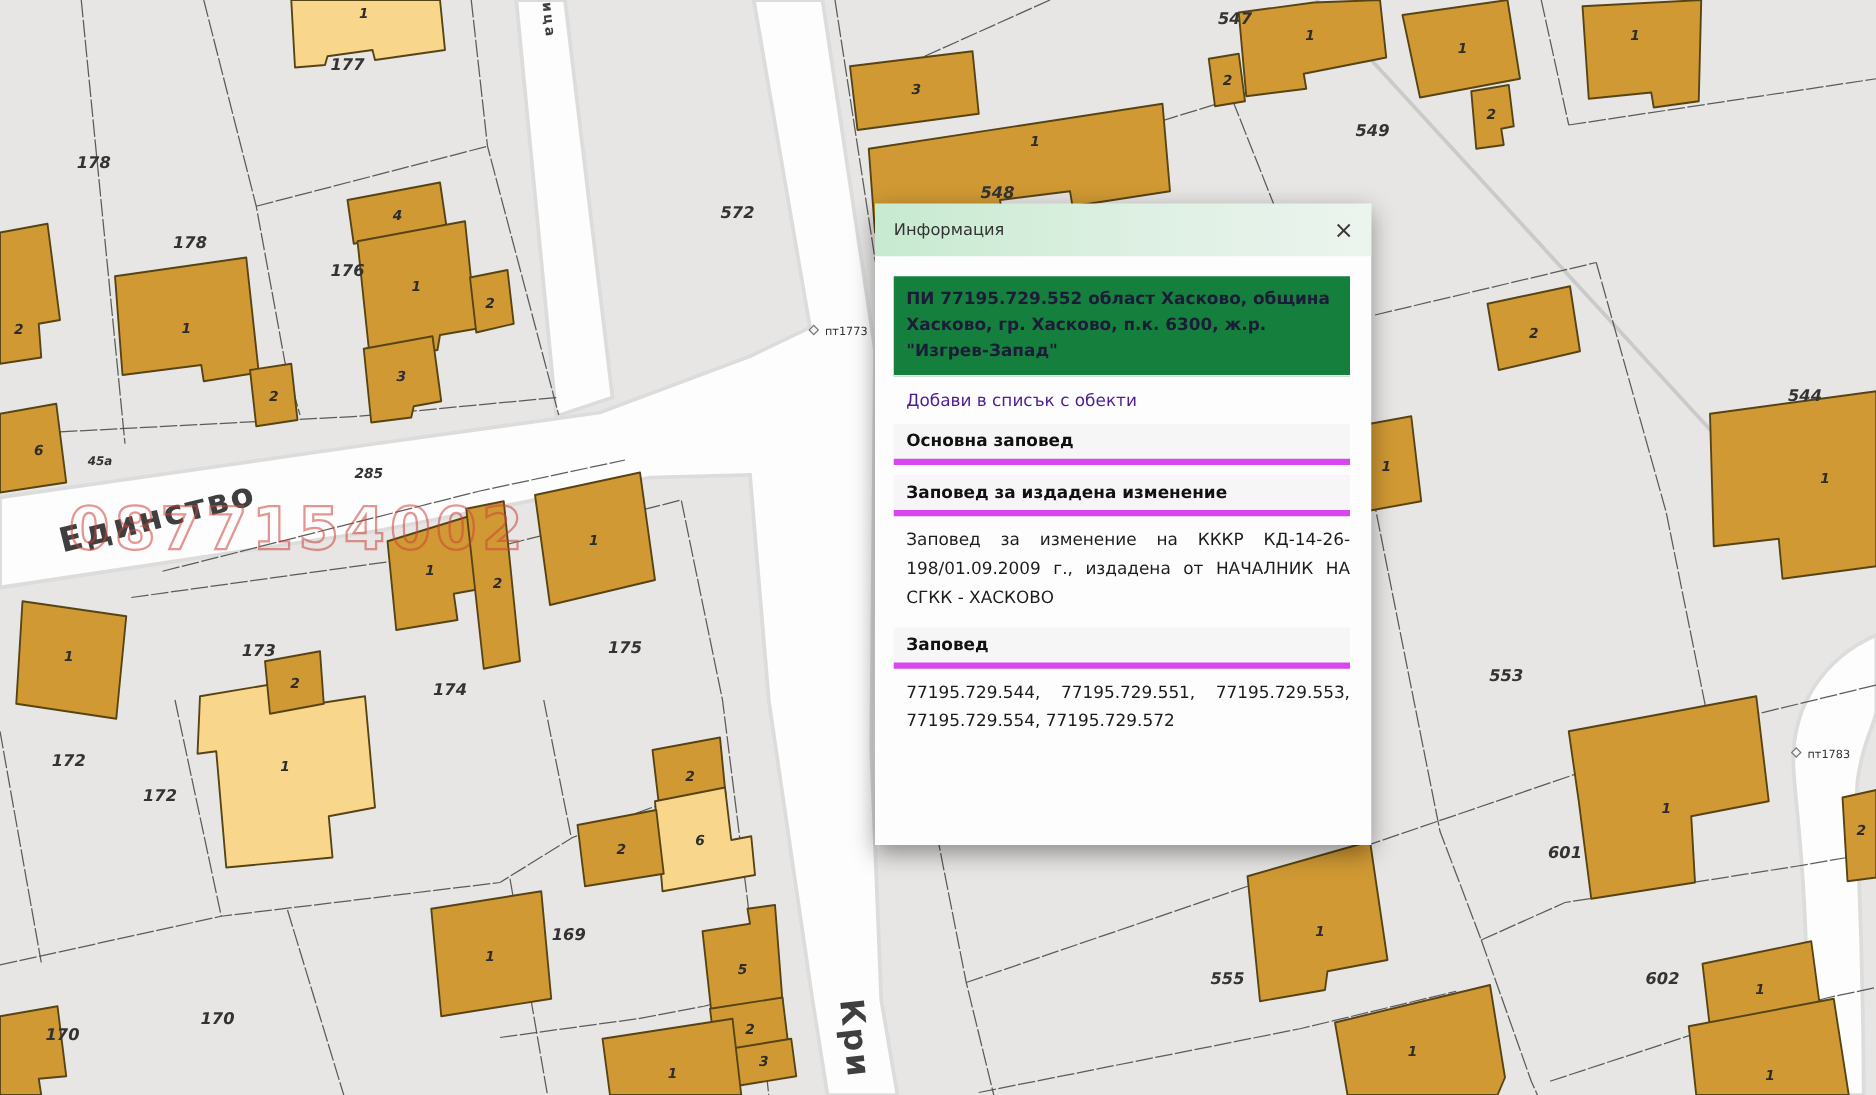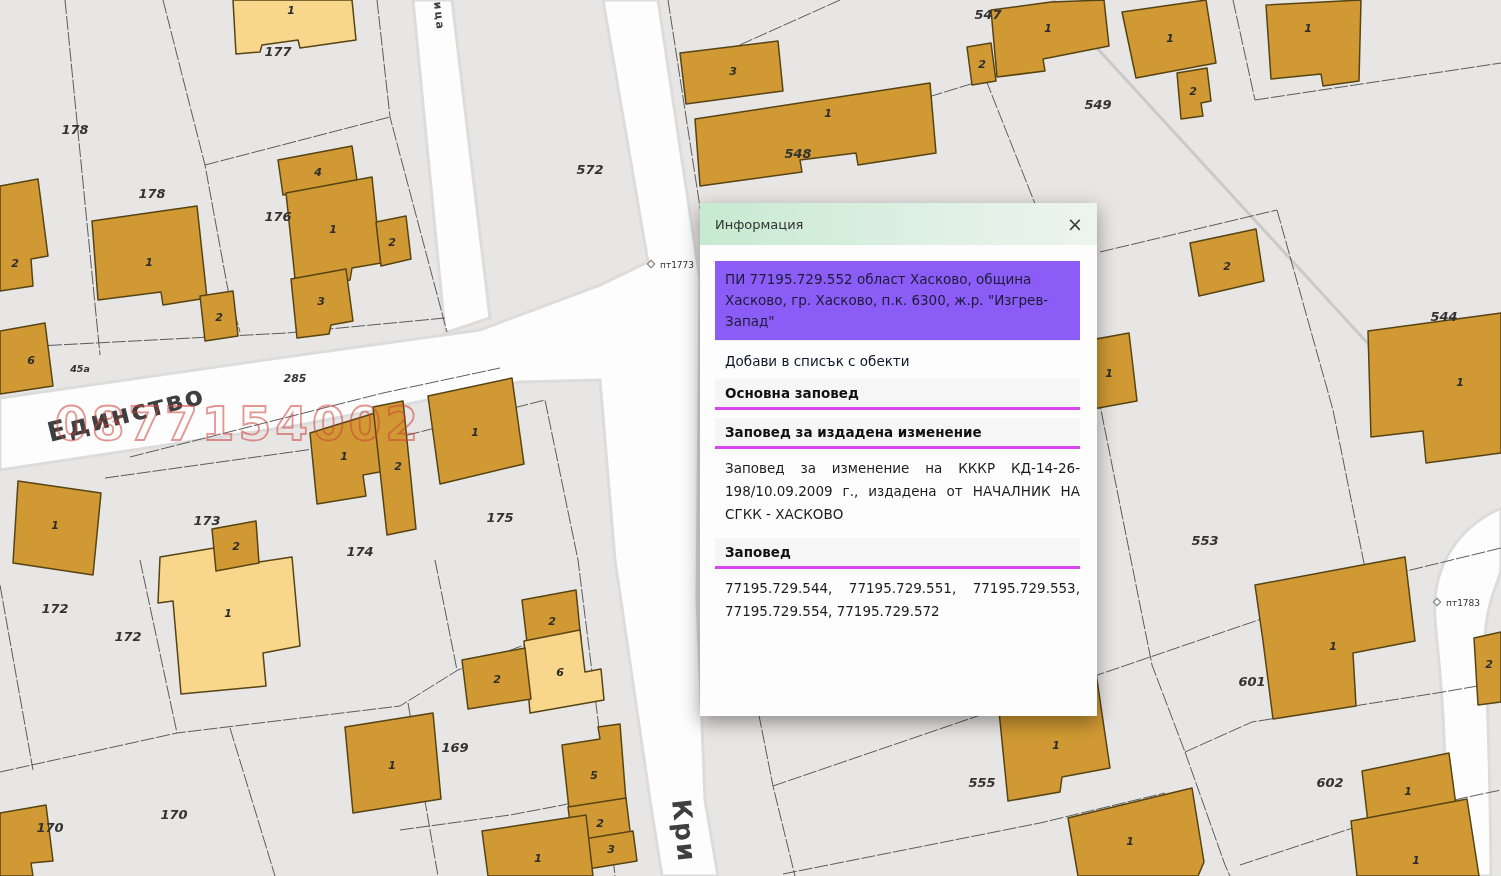--- a/index.html
+++ b/index.html
@@ -19,31 +19,31 @@
   .pt-label{font-family:"DejaVu Sans",sans-serif;fill:#333;}
   .street-name{font-family:"DejaVu Sans",sans-serif;font-weight:600;fill:#3f3f3f;letter-spacing:2px;}
 
   
   #watermark{position:absolute;left:55px;top:396px;font-size:47px;font-weight:bold;
     letter-spacing:4px;color:transparent;-webkit-text-stroke:1.8px rgba(205,66,56,.55);
     pointer-events:none;white-space:nowrap;}
 
   
   .popup{position:absolute;left:700px;top:163px;width:397px;height:513px;background:#fdfdfd;
-    box-shadow:0 6px 18px rgba(0,0,0,.4);font-size:13.5px;color:#1c1c1c;margin-top:40px;}
+    box-shadow:0 6px 18px rgba(0,0,0,.4);font-size:13.5px;color:#1c1c1c;}
   .popup-header{height:42px;display:flex;align-items:center;justify-content:space-between;
     padding:0 14px 0 15px;background:linear-gradient(to right,#c7ead0,#def0e3 55%,#ecf4ee);}
   .popup-title{font-size:13px;color:#333;}
   .popup-close{font-size:19px;line-height:1;color:#3a3a3a;cursor:pointer;}
   .popup-body{padding:16px 17px 10px 15px;}
-  .prop-title{background:#8b5cf6;border-bottom:1px solid #ececec;padding:8px 10px;
-    font-weight:normal;color:#1c1c38;line-height:1.55;}
-  .add-link{display:block;margin:12px 0 10px 10px;color:#0f172a;text-decoration:none;cursor:pointer;}
+  .prop-title{background:#15803d;border-bottom:1px solid #ececec;padding:8px 10px;
+    font-weight:bold;color:#1c1c38;line-height:1.55;}
+  .add-link{display:block;margin:12px 0 10px 10px;color:#4c1d95;text-decoration:none;cursor:pointer;}
   .desc{margin:2px 0 12px 10px;text-align:justify;line-height:1.75;}
-  .sec-h{background:#f6f6f6;border-bottom:3px solid #d946ef;padding:6px 10px;margin:4px 0 8px 0;
+  .sec-h{background:#f6f6f6;border-bottom:5px solid #d946ef;padding:6px 10px;margin:4px 0 8px 0;
     font-weight:bold;color:#111;}
   .sec-p{margin:6px 0 12px 10px;text-align:justify;line-height:1.7;}
 </style>
 </head>
 <body>
 
 <div id="stage">
 
   <svg id="map-svg" width="1501" height="876" viewBox="0 0 1501 876">
       <rect x="0" y="0" width="1501" height="876" fill="#e7e6e4"></rect>
@@ -196,20 +196,20 @@
       <span class="popup-title">Информация</span>
       <span class="popup-close">×</span>
     </div>
     <div class="popup-body">
       <div class="prop-title">ПИ 77195.729.552 област Хасково, община Хасково, гр. Хасково, п.к. 6300, ж.р. "Изгрев-Запад"</div>
       <a class="add-link">Добави в списък с обекти</a>
 
       <div class="sec-h">Основна заповед</div>
 
       <div class="sec-h">Заповед за издадена изменение</div>
-      <p class="sec-p">Заповед за изменение на КККР КД-14-26-198/10.09.2009 г., издадена от НАЧАЛНИК НА СГКК - ХАСКОВО</p>
+      <p class="sec-p">Заповед за изменение на КККР КД-14-26-198/01.09.2009 г., издадена от НАЧАЛНИК НА СГКК - ХАСКОВО</p>
 
       <div class="sec-h">Заповед</div>
       <p class="sec-p">77195.729.544, 77195.729.551, 77195.729.553, 77195.729.554, 77195.729.572</p>
     </div>
   </div>
 
 </div>
 
 </body></html>

